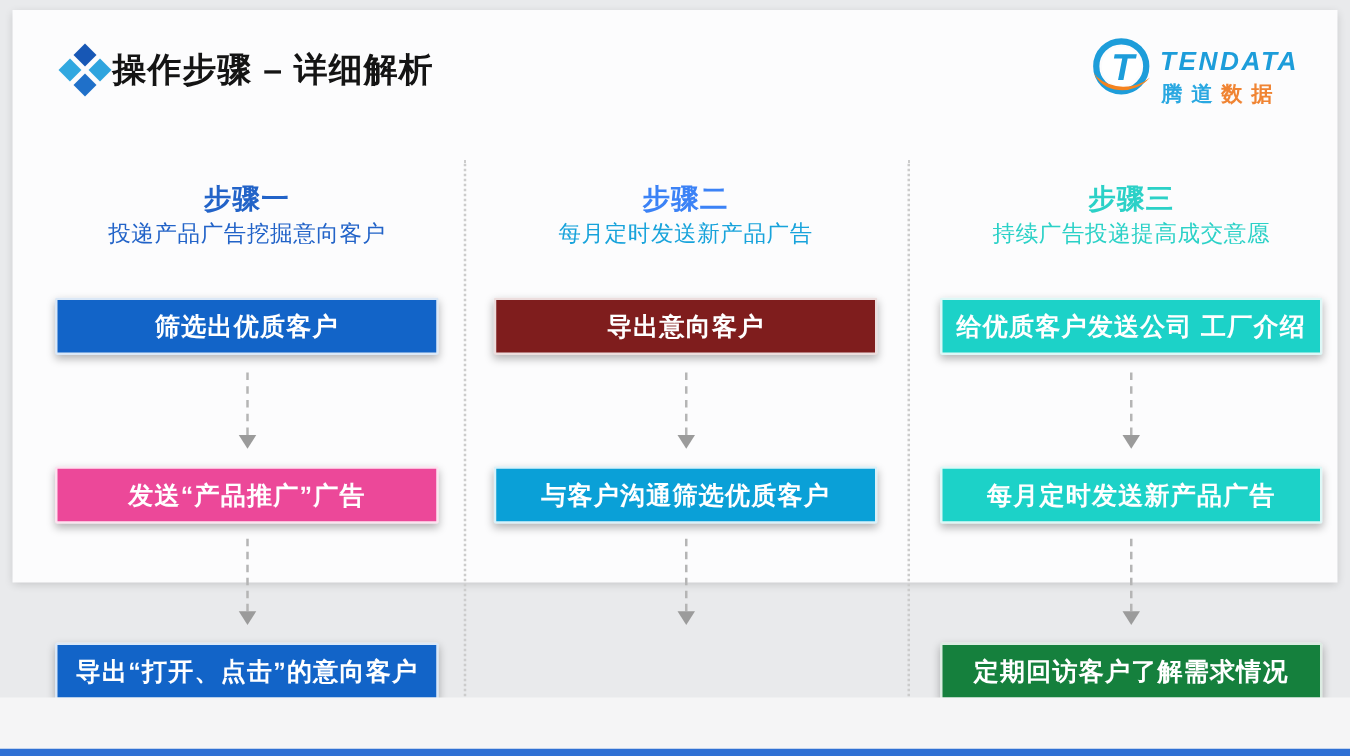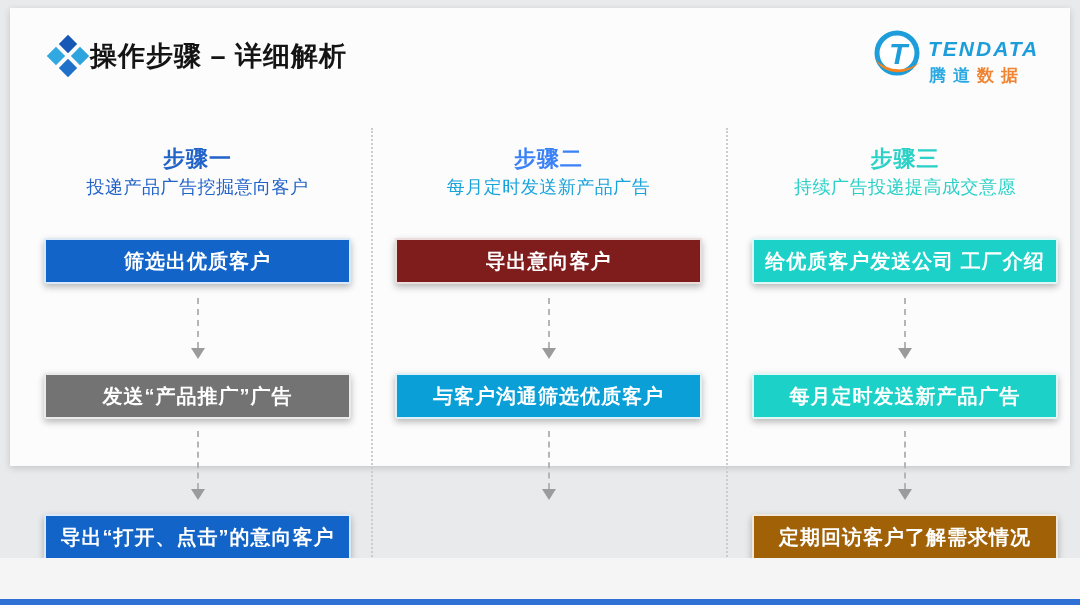--- a/index.html
+++ b/index.html
@@ -93,21 +93,21 @@
   <div class="divider divider-2"></div>
 
   <div class="col col1">
     <div class="col-title accent" style="color: rgb(34, 99, 200);">步骤一</div>
     <div class="col-sub accent" style="color: rgb(34, 99, 200);">投递产品广告挖掘意向客户</div>
     <div class="box box-1" style="background: rgb(18, 100, 200);">筛选出优质客户</div>
     <div class="arrow arrow-1">
       <span class="arrow-line"></span>
       <span class="arrow-head"></span>
     </div>
-    <div class="box box-2" style="background: #737373;">发送“产品推广”广告</div>
+    <div class="box box-2" style="background: #ec4899;">发送“产品推广”广告</div>
     <div class="arrow arrow-2">
       <span class="arrow-line"></span>
       <span class="arrow-head"></span>
     </div>
     <div class="box box-3" style="background: rgb(18, 100, 200);">导出“打开、点击”的意向客户</div>
   </div>
 
   <div class="col col2">
     <div class="col-title accent" style="color: #3b82f6;">步骤二</div>
     <div class="col-sub accent" style="color: rgb(24, 163, 219);">每月定时发送新产品广告</div>
@@ -129,19 +129,19 @@
     <div class="box box-1" style="background: rgb(28, 210, 200);">给优质客户发送公司 工厂介绍</div>
     <div class="arrow arrow-1">
       <span class="arrow-line"></span>
       <span class="arrow-head"></span>
     </div>
     <div class="box box-2" style="background: rgb(28, 210, 200);">每月定时发送新产品广告</div>
     <div class="arrow arrow-2">
       <span class="arrow-line"></span>
       <span class="arrow-head"></span>
     </div>
-    <div class="box box-3" style="background: #a16207;">定期回访客户了解需求情况</div>
+    <div class="box box-3" style="background: #15803d;">定期回访客户了解需求情况</div>
   </div>
 
 </div>
 
 <div class="bottom-band"></div>
 <div class="blue-bar" style="background: rgb(47, 112, 212);"></div>
 
 </body></html>

